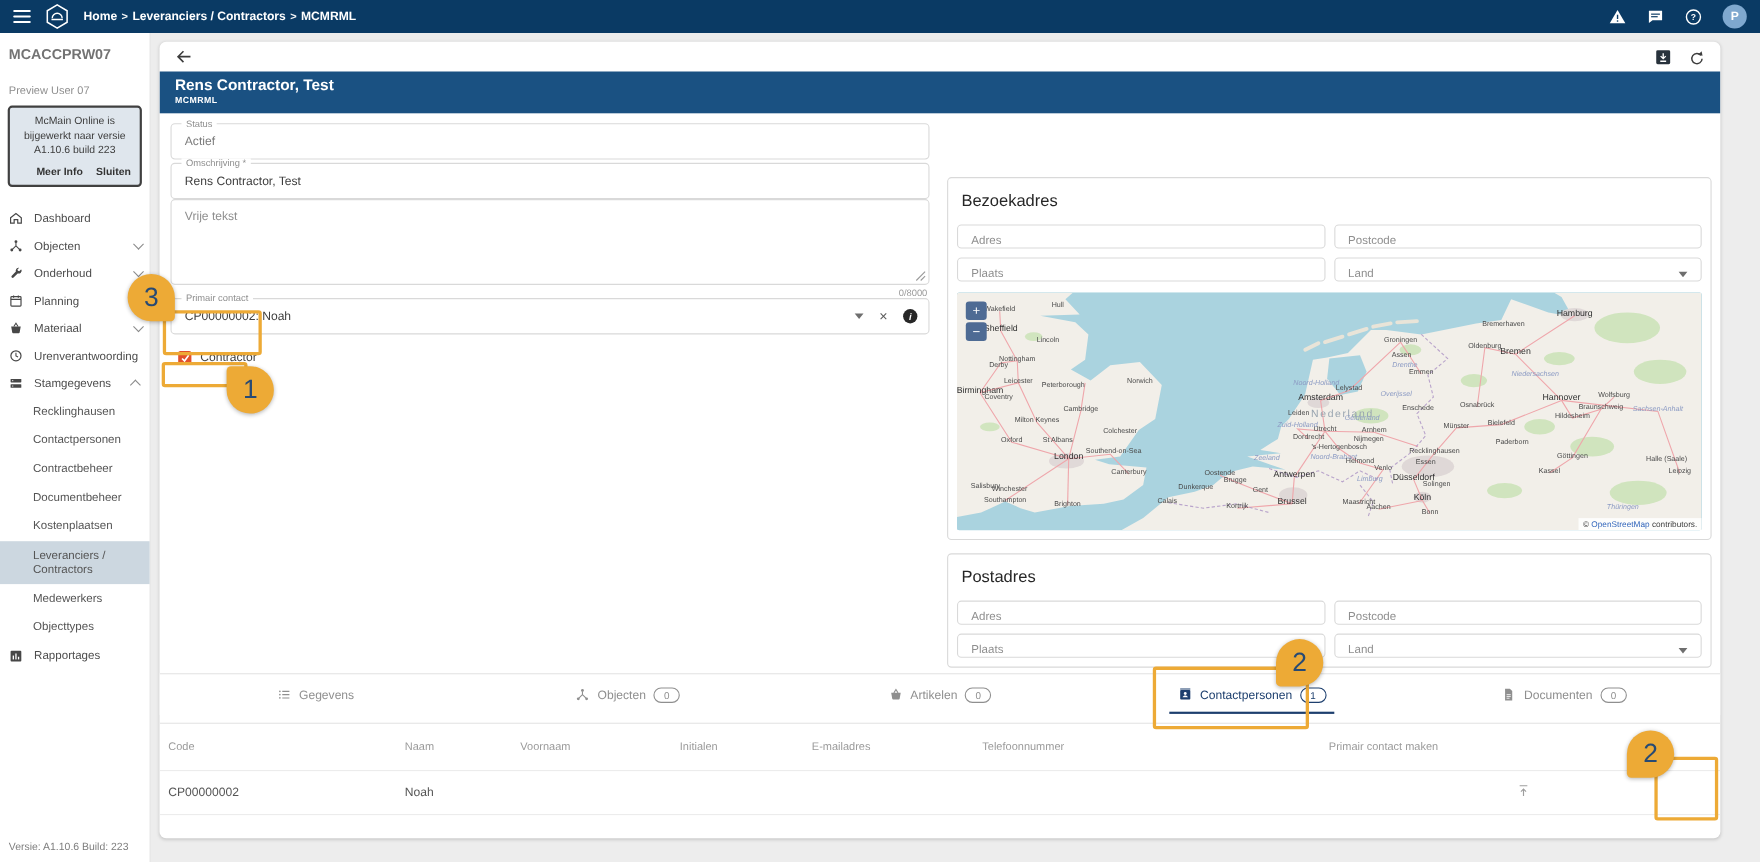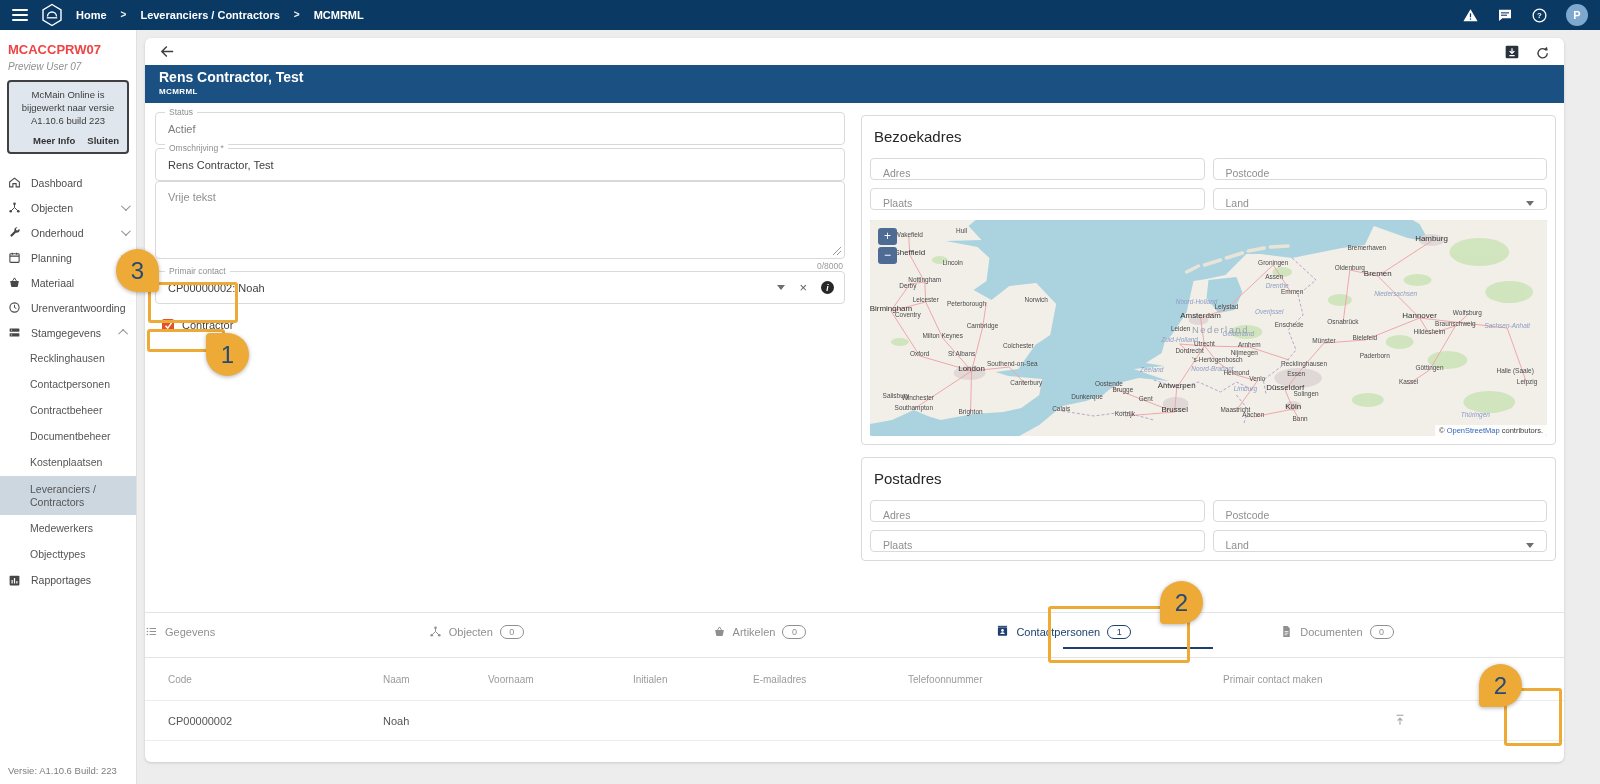--- a/index.html
+++ b/index.html
@@ -4,30 +4,30 @@
 <style>
   * { margin:0; padding:0; box-sizing:border-box; }
   html,body { width:1600px; height:784px; overflow:hidden; font-family:"Liberation Sans",sans-serif; }
   .app { position:relative; width:1600px; height:784px; background:#ededed; overflow:hidden; }
 
   
   .topbar { position:absolute; top:0; left:0; right:0; height:30px; background:#0a3a64; display:flex; align-items:center; padding:0 12px; gap:12px; z-index:30; }
   .hamburger { width:16px; height:12px; display:flex; flex-direction:column; justify-content:space-between; cursor:pointer; }
   .hamburger span { display:block; height:2px; background:#fff; border-radius:1px; }
   .logo { width:24px; height:24px; }
-  .crumbs { display:flex; align-items:flex-start; gap:14px; color:#fff; font-size:11px; font-weight:bold; }
+  .crumbs { display:flex; align-items:flex-end; gap:4px; color:#fff; font-size:11px; font-weight:bold; }
   .crumb-sep { font-size:10px; opacity:.95; }
   .tb-right { margin-left:auto; display:flex; align-items:center; gap:18px; }
   .avatar { width:22px; height:22px; border-radius:50%; background:#7fa8cf; color:#fff; font-size:11px; font-weight:bold; display:flex; align-items:center; justify-content:center; }
 
   
   .sidebar { position:absolute; top:30px; left:0; bottom:0; width:137px; background:#fff; border-right:1px solid #e0e0e0; z-index:20; }
   .acct { padding:12px 8px 0 8px; }
-  .acct-name { font-size:13px; font-weight:bold; color:#ef4444; }
-  .acct-sub { font-size:10px; color:#8f8f8f; margin-top:4px;font-style:italic; }
+  .acct-name { font-size:13px; font-weight:bold; color:#737373; }
+  .acct-sub { font-size:10px; color:#8f8f8f; margin-top:20px; }
   .notice { margin:8px 7px 0 7px; background:#dfe6ed; border:2px solid #404040; border-radius:4px; padding:7px 6px 6px 6px; }
   .notice-text { font-size:9.5px; color:#3c3c3c; text-align:center; line-height:1.35; }
   .notice-btns { display:flex; justify-content:flex-end; gap:12px; margin-top:8px; padding-right:2px; }
   .notice-btn { font-size:9.5px; font-weight:bold; color:#333; cursor:pointer; }
   .menu { margin-top:16px; }
   .mi { display:flex; align-items:center; gap:10px; padding:6px 8px; font-size:10.5px; color:#4d4d4d; cursor:pointer; }
   .mi svg { flex:0 0 13px; width:13px; height:13px; }
   .chev { margin-left:auto; width:7px; height:7px; border-right:1.3px solid #8a8a8a; border-bottom:1.3px solid #8a8a8a; transform:rotate(45deg) translateY(-2px); }
   .chev.up { transform:rotate(-135deg) translateY(-2px); }
   .mi-sub { padding:6.5px 6px 6.5px 30px; font-size:10.5px; color:#555; line-height:1.25; cursor:pointer; }
@@ -56,21 +56,21 @@
   .pc-icons { position:absolute; right:10px; top:0; height:100%; display:flex; align-items:center; gap:14px; }
   .caret { width:0; height:0; border-left:4px solid transparent; border-right:4px solid transparent; border-top:5px solid #6e6e6e; }
   .clear-x { font-size:13px; color:#5c5c5c; line-height:1; cursor:pointer; }
   .info-i { width:13px; height:13px; border-radius:50%; background:#272727; color:#fff; font-size:8.5px; font-weight:bold; display:flex; align-items:center; justify-content:center; font-style:italic; }
   .chk-row { display:flex; align-items:center; gap:8px; margin:15px 0 0 7px; }
   .chk { width:12px; height:12px; background:#e2502c; border-radius:2px; display:flex; align-items:center; justify-content:center; }
   .chk-label { font-size:11px; color:#3f3f3f; }
 
   
   .addr-col { position:absolute; top:77px; left:716px; right:8px; }
-  .addr-card { border:1px solid #d9d9d9; border-radius:4px; padding:10px 8px 8px 8px; background:#fff; }
+  .addr-card { border:1px solid #d9d9d9; border-radius:4px; padding:10px 8px 8px 8px; background:#fff;margin-top:46px; }
   .addr-title { font-size:15px; color:#262626; font-weight:500; margin:2px 0 13px 4px; }
   .addr-grid { display:grid; grid-template-columns:1fr 1fr; gap:8px; }
   .afld { position:relative; border:1px solid #d9d9d9; border-radius:4px; height:22px; }
   .afld .ph { font-size:10.5px; color:#8f8f8f; padding:8px 12px; }
   .afld .caret { position:absolute; right:12px; top:12px; }
   .postadres { margin-top:12px; }
 
   
   .map { position:relative; margin-top:10px; height:216px; overflow:hidden; border-radius:2px; background:#aad3df; }
   .map svg.geo { position:absolute; inset:0; width:100%; height:100%; }
@@ -78,28 +78,28 @@
   .ml.big { font-size:8px; fill:#303030; }
   .ml.region { font-size:6.5px; fill:#8d9cc4; font-style:italic; }
   .ml.country { font-size:9.5px; fill:#98a4af; letter-spacing:1.5px; }
   .map-zoom { position:absolute; left:8px; top:8px; width:19px; display:flex; flex-direction:column; gap:2px; z-index:3; }
   .mz-btn { height:17px; background:#4e6b94; color:#fff; font-size:12px; line-height:16px; text-align:center; border-radius:3px; cursor:pointer; }
   .attrib { position:absolute; right:0; bottom:0; background:rgba(255,255,255,.85); font-size:7.5px; color:#3c3c3c; padding:1px 4px; z-index:3; }
   .attrib a { color:#3366bb; text-decoration:none; }
 
   
   .tabs { position:absolute; left:0; right:0; top:574px; height:38px; border-top:1px solid #e4e4e4; display:flex; background:#fff; }
-  .tab { flex:1; display:flex; align-items:center; gap:7px; color:#8f8f8f; font-size:11px; position:relative; cursor:pointer; }
+  .tab { flex:1; display:flex; align-items:center; justify-content:center; gap:7px; color:#8f8f8f; font-size:11px; position:relative; cursor:pointer; }
   .tab svg { width:13px; height:13px; }
   .badge { border:1px solid currentColor; border-radius:9px; min-width:24px; text-align:center; font-size:9px; padding:1px 0; }
   .tab.active { color:#1d3f6e; }
   .tab.active .underline { position:absolute; bottom:1px; left:50%; transform:translateX(-50%); width:150px; height:2px; background:#1d3f6e; }
 
   
-  .tgrid { display:grid; grid-template-columns:215px 105px 145px 120px 155px 315px 365px 1fr; align-items:center; padding-left:23px; }
+  .tgrid { display:grid; grid-template-columns:215px 105px 145px 120px 155px 315px 365px 1fr; align-items:center; padding-left:8px; }
   .tbl-head { position:absolute; left:0; right:0; top:619px; height:44px; border-top:1px solid #e4e4e4; border-bottom:1px solid #ececec; font-size:10px; color:#9b9b9b; }
   .tbl-row { position:absolute; left:0; right:0; top:663px; height:40px; border-bottom:1px solid #ececec; font-size:11px; color:#555; }
   .cell-icon { margin-left:170px; }
 
   
   .hl { position:absolute; border:3px solid #edaa36; border-radius:3px; z-index:45; pointer-events:none; }
   #hl-primair { left:148px; top:282px; width:90px; height:41px; }
   #hl-contractor { left:147px; top:329px; width:78px; height:23px; }
   #hl-tab { left:1048px; top:606px; width:142px; height:57px; }
   #hl-fab { left:1504px; top:688px; width:58px; height:58px; }

